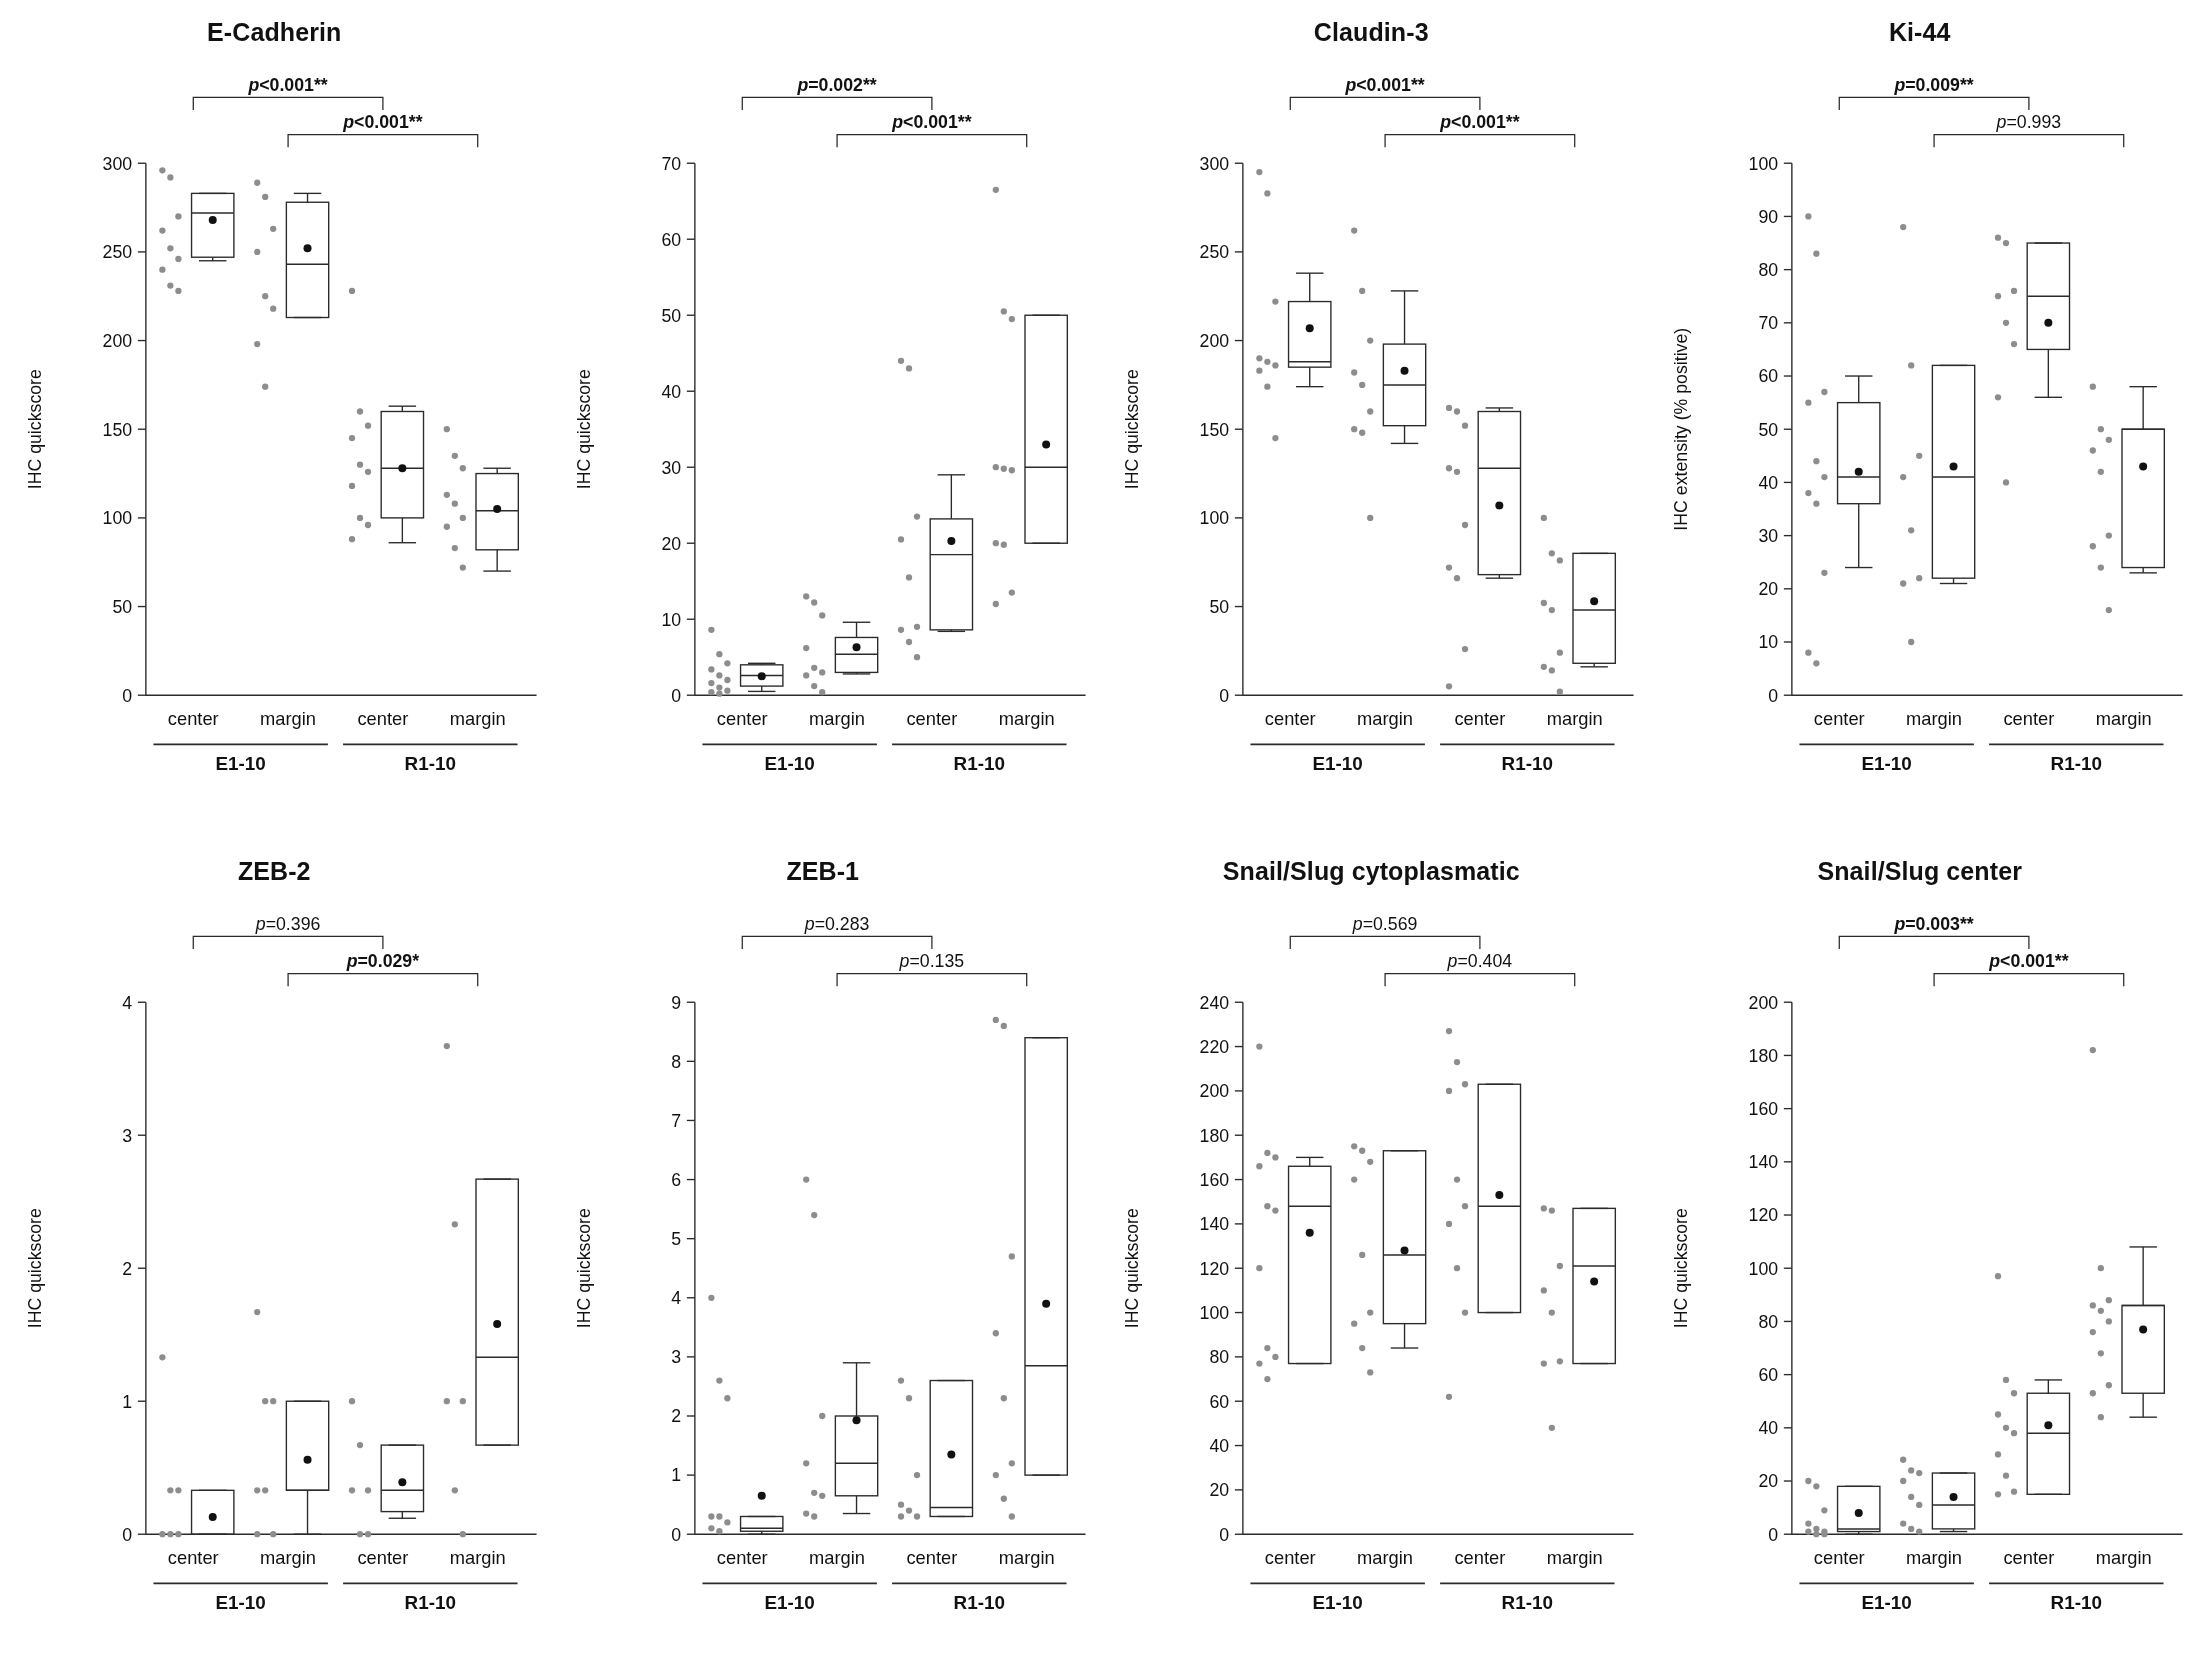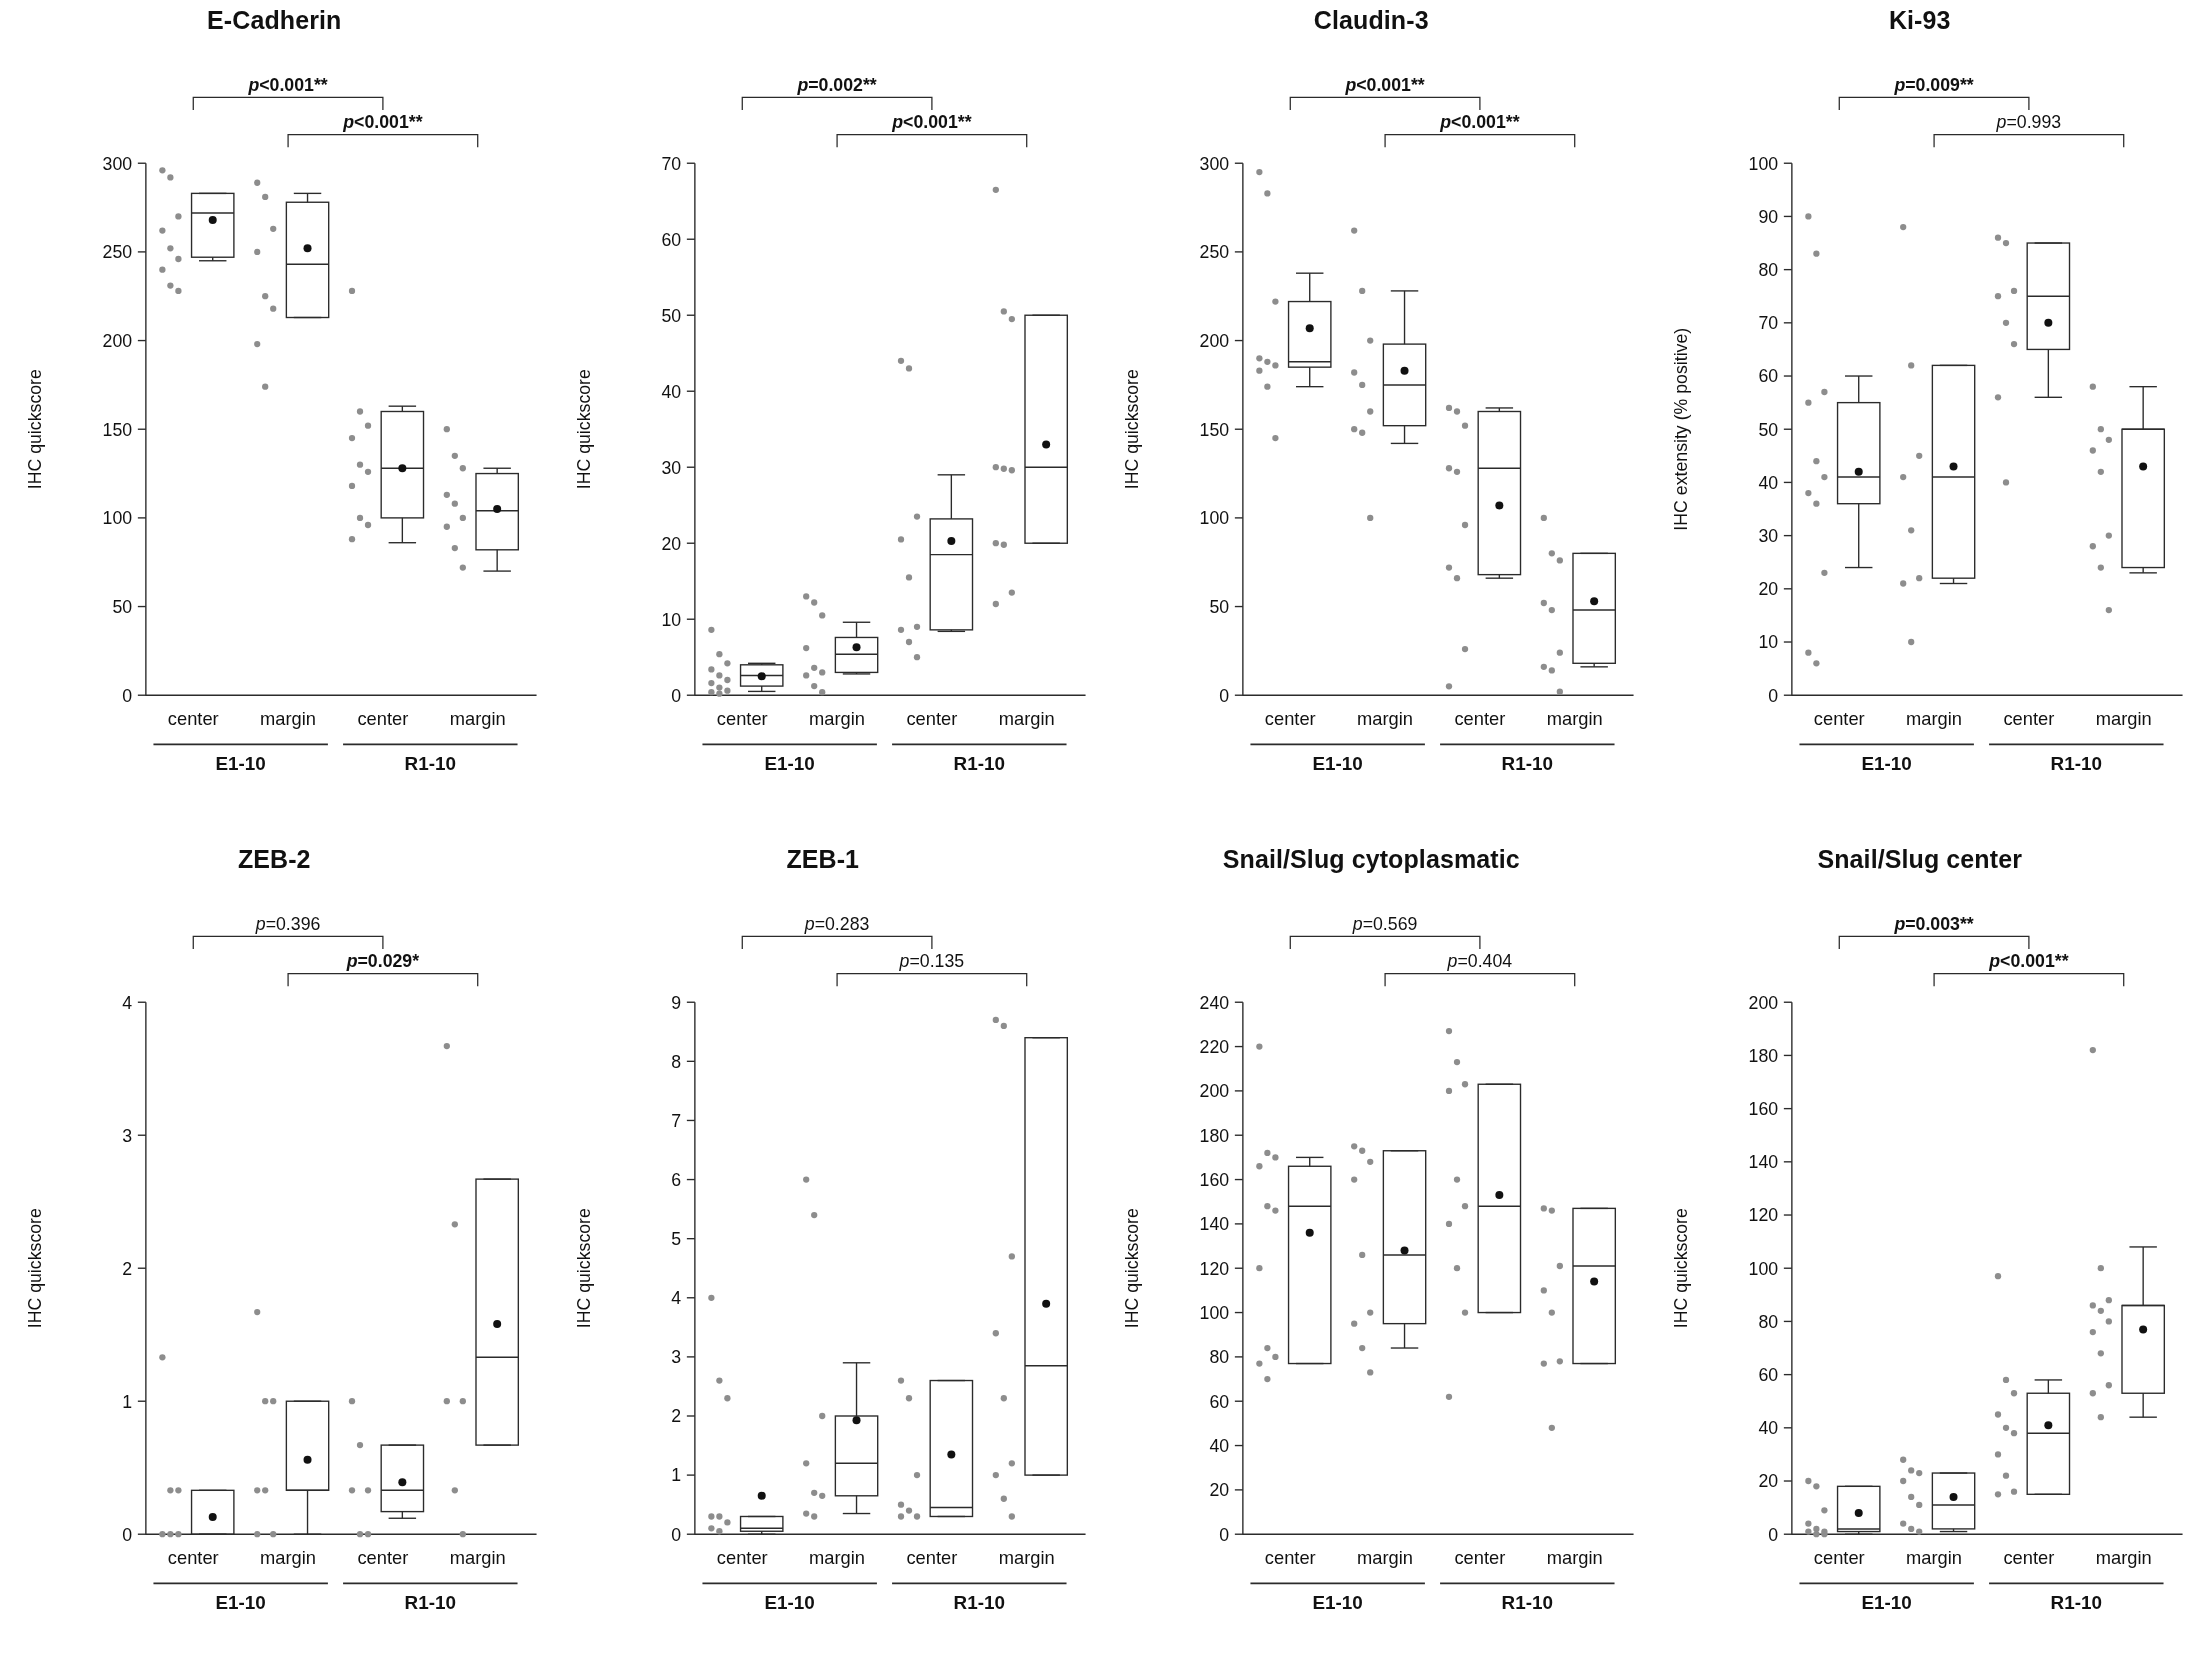--- a/index.html
+++ b/index.html
@@ -10,21 +10,21 @@
     overflow:hidden;
   }
   #grid{
     display:grid;
     grid-template-columns:repeat(4,1fr);
     grid-template-rows:repeat(2,839px);
     width:2194px;height:1678px;
   }
   .panel{position:relative;}
   .panel-title{
-    position:absolute;top:6px;left:0;width:100%;
+    position:absolute;top:18px;left:0;width:100%;
     text-align:center;
     font-weight:bold;
     font-size:25px;
     letter-spacing:0.1px;
   }
   svg{display:block;}
   .axis-line{stroke:#2b2b2b;stroke-width:2.4;fill:none;}
   .tick-line{stroke:#2b2b2b;stroke-width:2.4;}
   .ticklabel{font-size:31px;fill:#111;font-family:"Liberation Sans",sans-serif;}
   .axistitle{font-size:31px;fill:#111;font-family:"Liberation Sans",sans-serif;}
@@ -333,21 +333,21 @@
         <line class="whisk" x1="869.125" y1="1159.2" x2="869.125" y2="1165.4"></line>
         <line class="whisk" x1="845.125" y1="1165.4" x2="893.125" y2="1165.4"></line>
         <circle class="meandot" cx="869.125" cy="1050.7" r="7"></circle>
         <path class="brk" d="M 337.875 192 L 337.875 170 L 669.375 170 L 669.375 192"></path>
         <text class="pval" x="503.625" y="158" text-anchor="middle" font-weight="bold"><tspan font-style="italic">p</tspan><tspan>&lt;0.001**</tspan></text>
         <path class="brk" d="M 503.625 257 L 503.625 235 L 835.125 235 L 835.125 257"></path>
         <text class="pval" x="669.375" y="223" text-anchor="middle" font-weight="bold"><tspan font-style="italic">p</tspan><tspan>&lt;0.001**</tspan></text>
       </svg>
     </div>
     <div class="panel">
-      <div class="panel-title">Ki-93</div>
+      <div class="panel-title">Ki-44</div>
       <svg width="548" height="839" viewBox="0 0 958 1466">
         <path class="axis-line" d="M 255 285 L 255 1215 L 938 1215"></path>
         <line class="tick-line" x1="241" y1="1215" x2="255" y2="1215"></line>
         <text class="ticklabel" x="231" y="1226" text-anchor="end">0</text>
         <line class="tick-line" x1="241" y1="1122" x2="255" y2="1122"></line>
         <text class="ticklabel" x="231" y="1133" text-anchor="end">10</text>
         <line class="tick-line" x1="241" y1="1029" x2="255" y2="1029"></line>
         <text class="ticklabel" x="231" y="1040" text-anchor="end">20</text>
         <line class="tick-line" x1="241" y1="936" x2="255" y2="936"></line>
         <text class="ticklabel" x="231" y="947" text-anchor="end">30</text>

